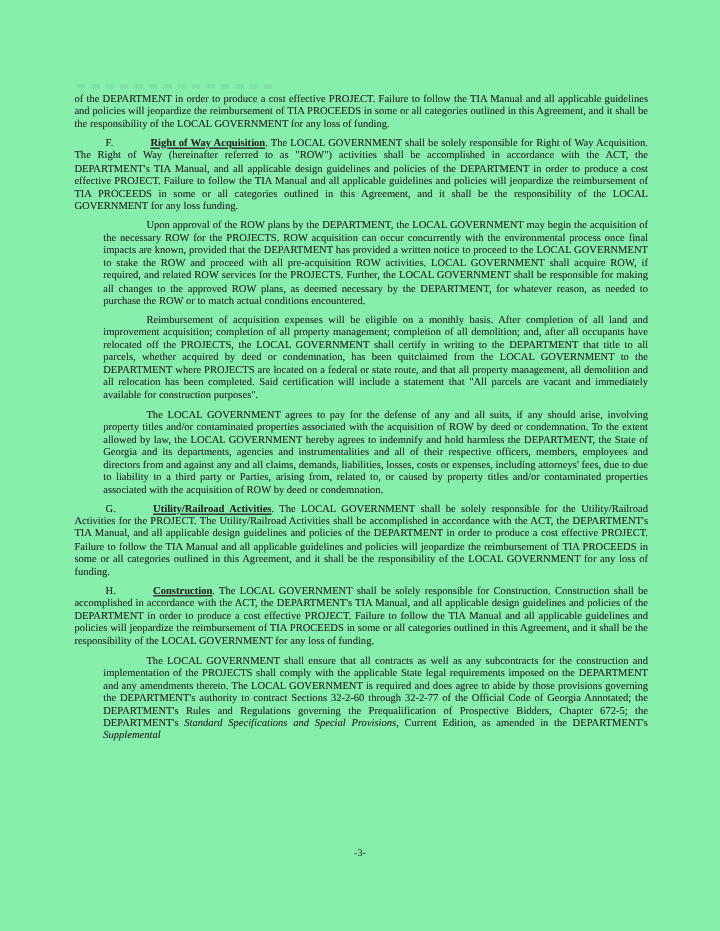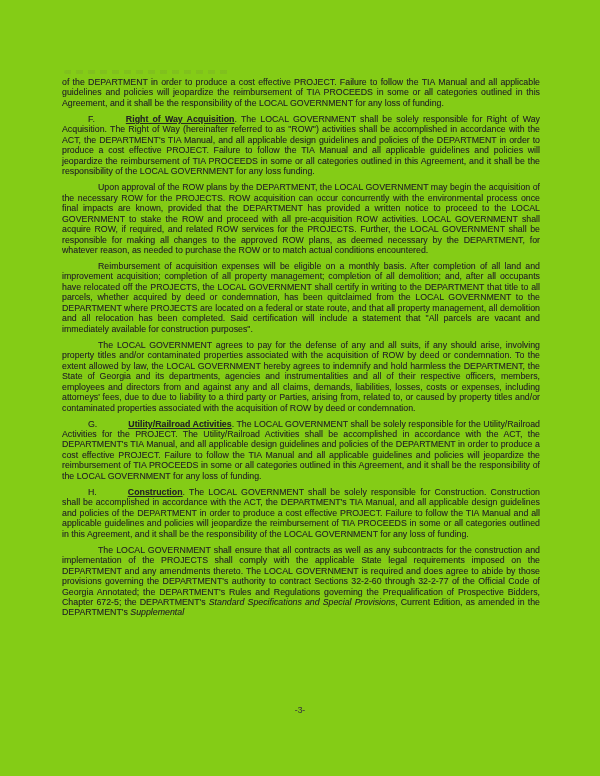--- a/index.html
+++ b/index.html
@@ -4,40 +4,40 @@
 <style>
   html, body {
     margin: 0;
     padding: 0;
     background: #ffffff;
   }
   .page {
     position: relative;
     width: 600px;
     height: 776px;
-    background: #84cc16;
+    background: #86efac;
     overflow: hidden;
-    font-family: Liberation Sans, sans-serif;
+    font-family: Liberation Serif, serif;
   }
   .content {
     position: absolute;
     left: 62px;
     top: 77px;
     width: 478px;
     color: #242424;
     font-size: 8.8px;
     line-height: 10.45px;
     text-align: justify;
     text-shadow: 0 0 0.4px rgba(40,40,40,0.35);
   }
   .content p {
     margin: 0 0 5.6px 0;
     padding: 0;
   }
-  p.indent { text-indent: 36px; }
+  p.indent { text-indent: 36px; margin-left: 24px; }
   p.section { text-indent: 26px; }
   .seclabel { margin-right: 31px; }
   .heading {
     font-weight: bold;
     text-decoration: underline;
   }
   .italic { font-style: italic; }
   .pagenum {
     position: absolute;
     top: 705px;

